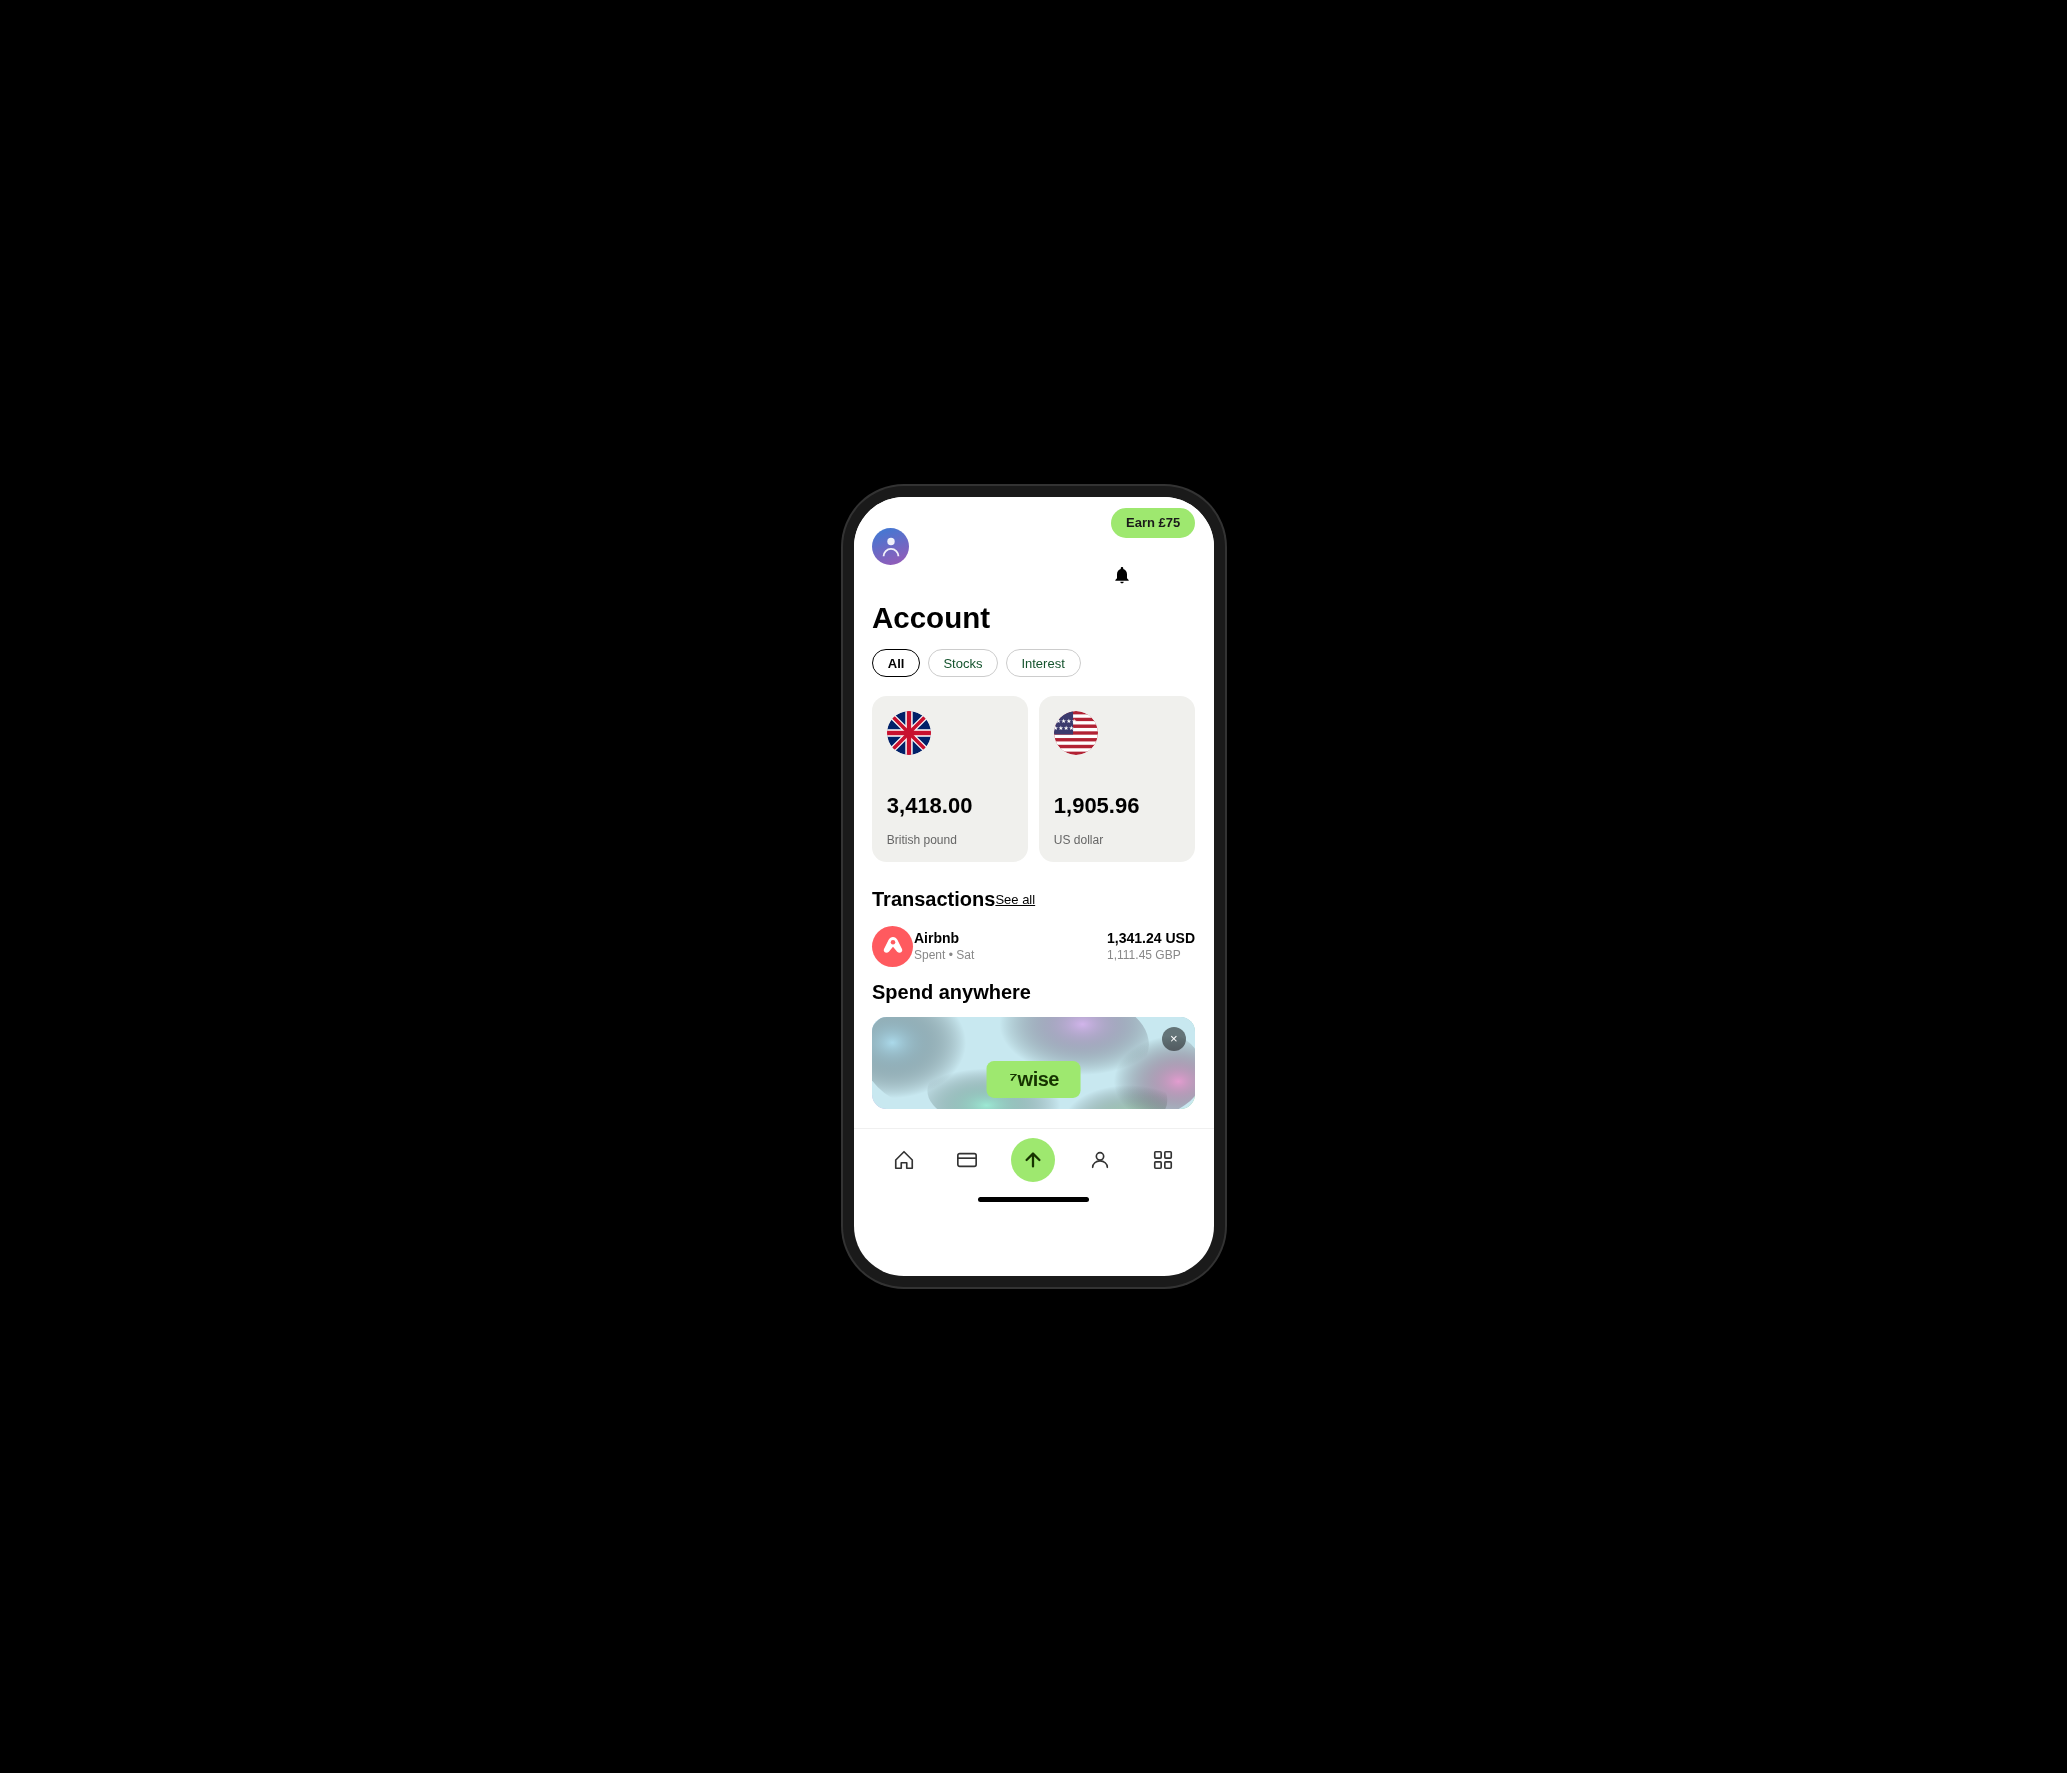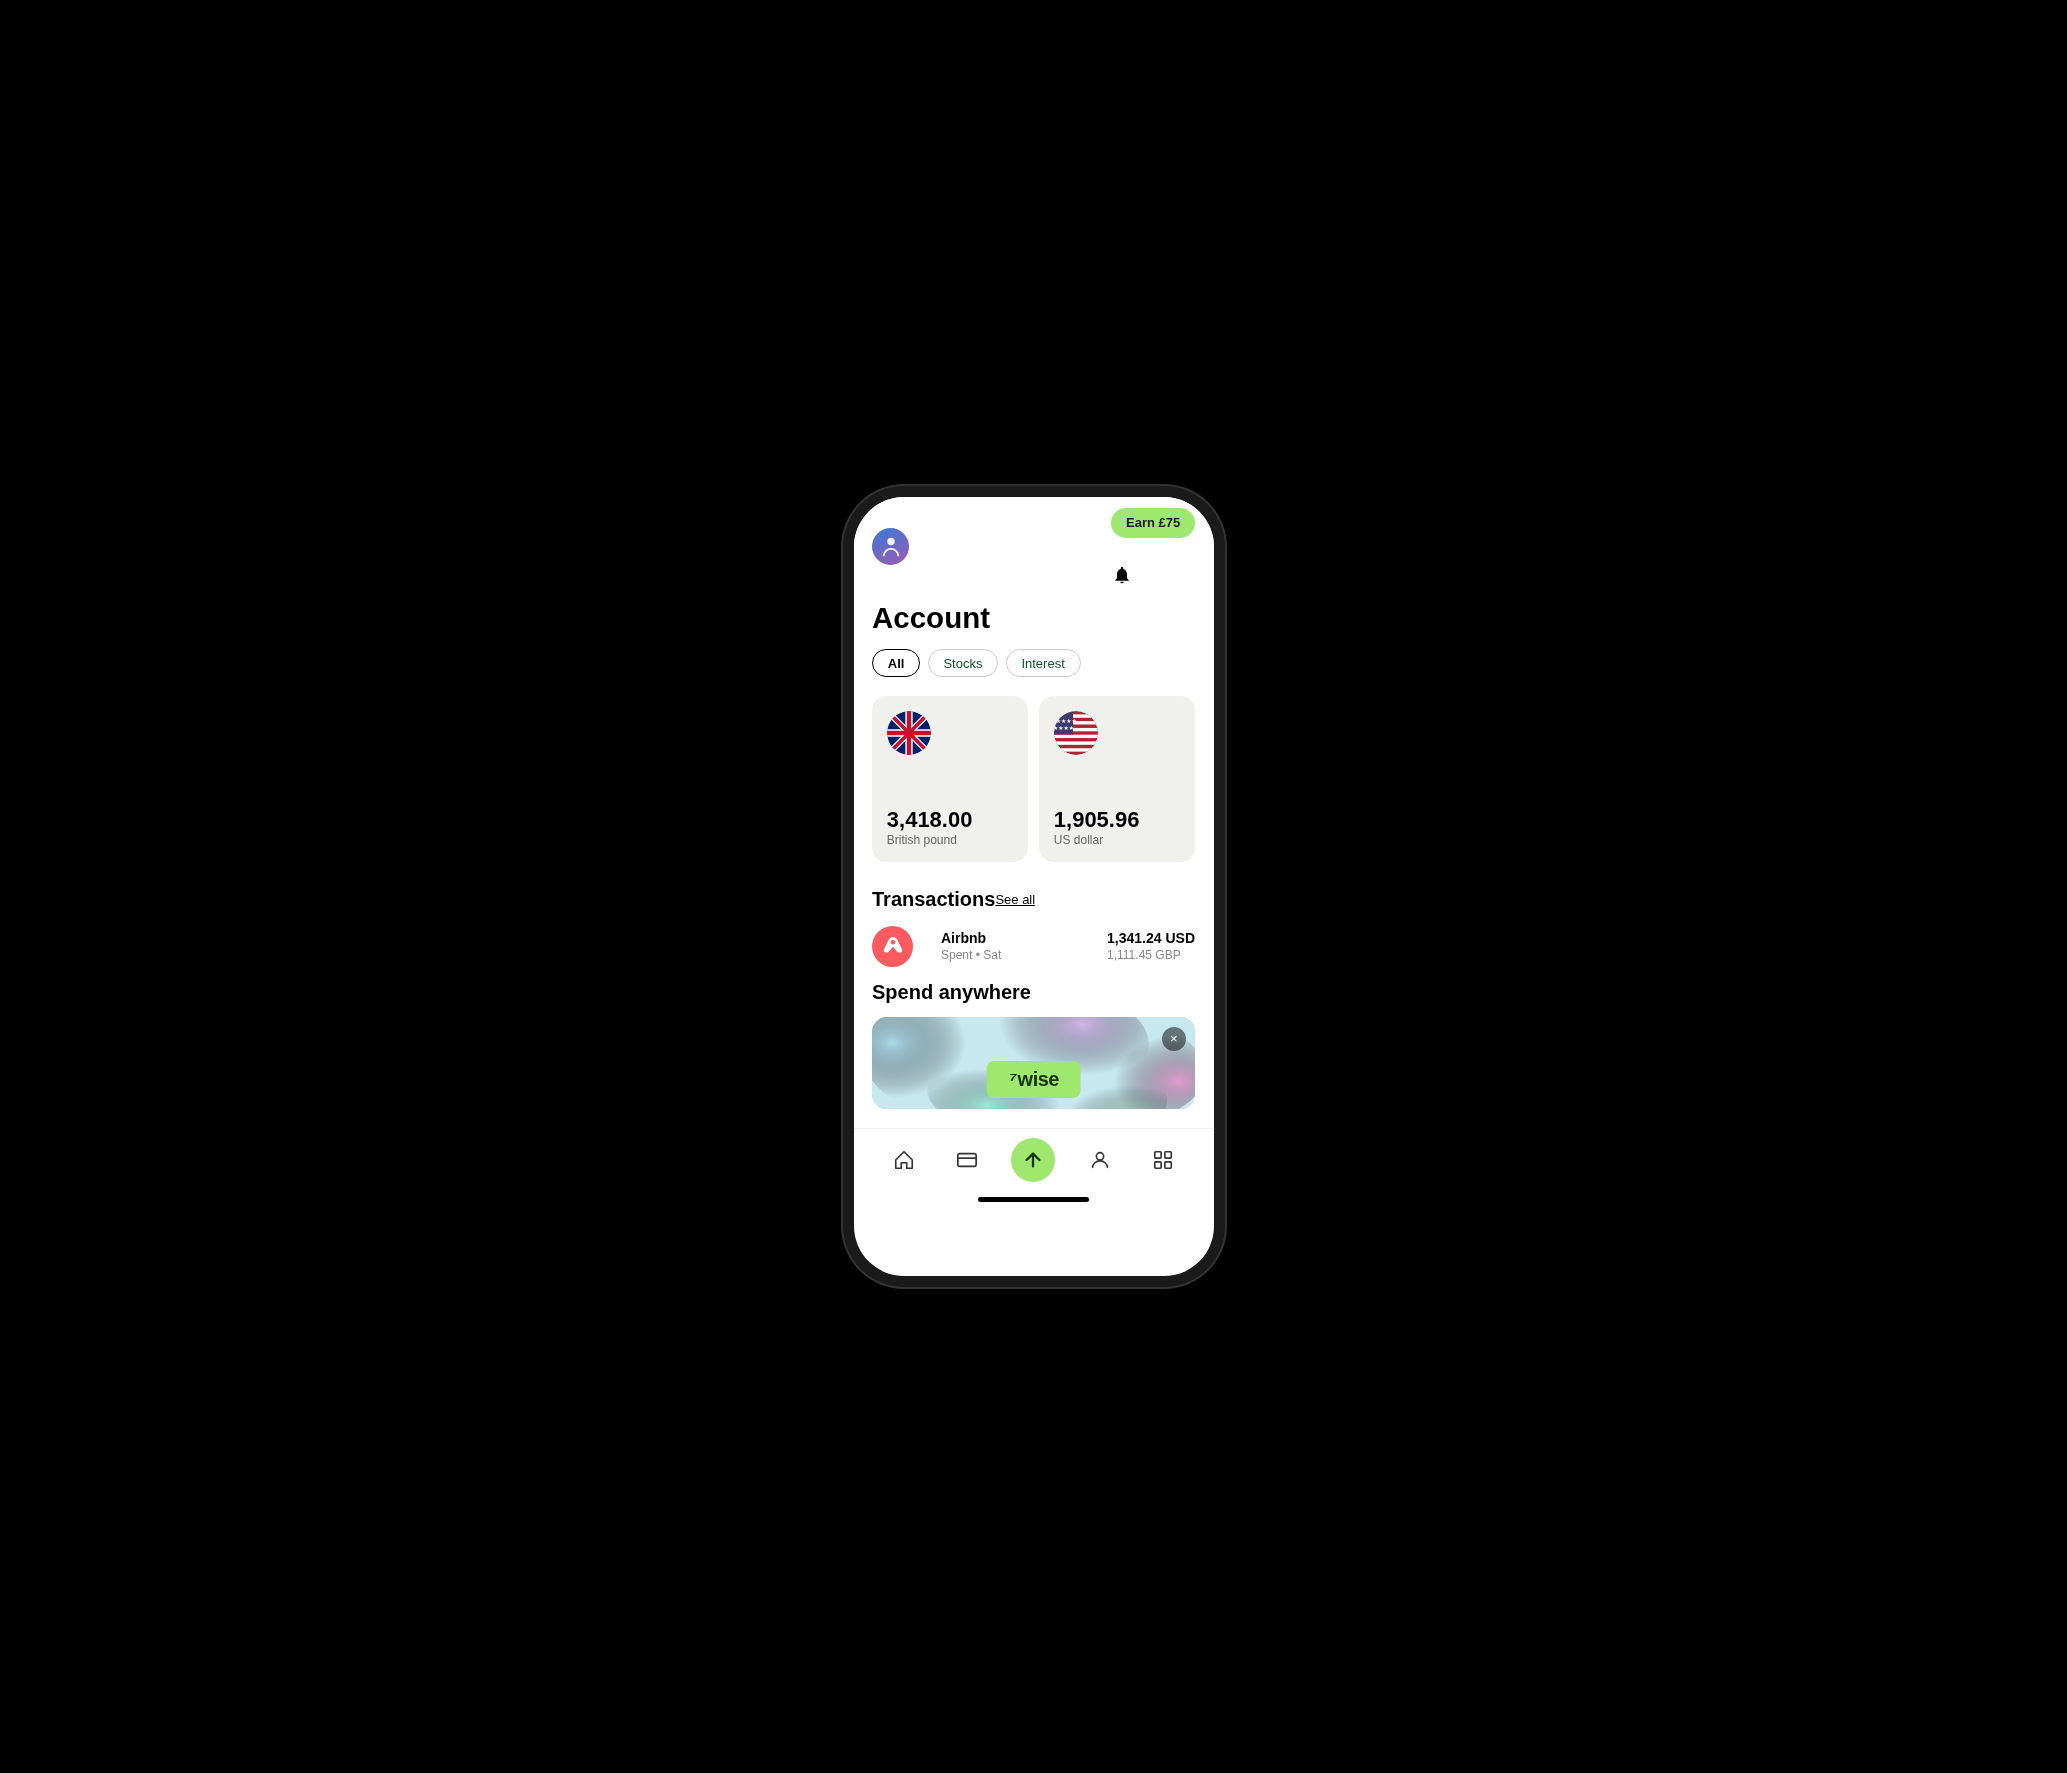--- a/index.html
+++ b/index.html
@@ -220,21 +220,21 @@
       border-radius: 50%;
       overflow: hidden;
       margin-bottom: 7.4px;
     }
 
     .card-amount {
       font-size: 22px;
       font-weight: 700;
       color: #000;
       margin-top: auto;
-      margin-bottom: 0;
+      margin-bottom: 14px;
     }
 
     .card-currency {
       font-size: 12px;
       color: #666;
     }
 
     
     .section-header {
       display: flex;
@@ -254,21 +254,21 @@
       color: #000;
       text-decoration: underline;
       cursor: pointer;
       font-weight: 500;
     }
 
     
     .transaction-item {
       display: flex;
       align-items: center;
-      gap: 28px;
+      gap: 1px;
       margin-bottom: 14.8px;
     }
 
     .transaction-icon {
       width: 41px;
       height: 41px;
       border-radius: 50%;
       background: #ff5a5f;
       display: flex;
       align-items: center;

